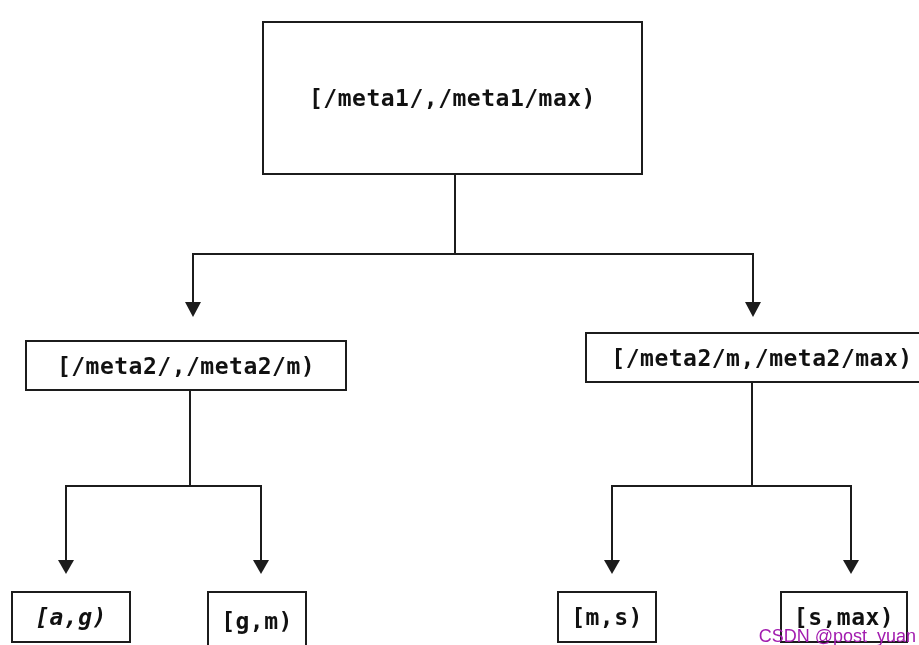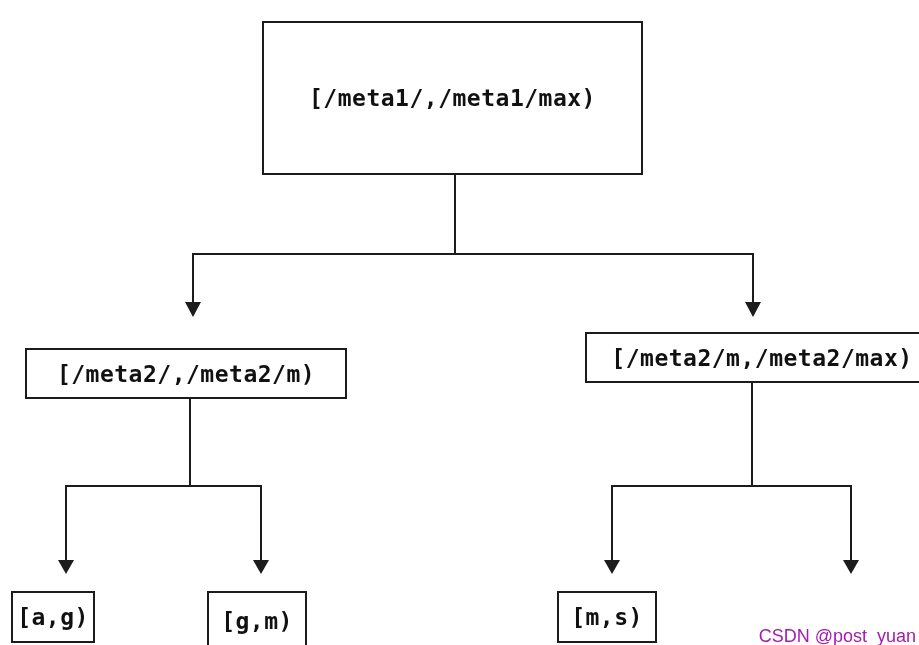--- a/index.html
+++ b/index.html
@@ -31,23 +31,23 @@
     display: flex;
     align-items: center;
     justify-content: center;
     font-size: 23px;
     font-weight: bold;
     color: #111111;
     letter-spacing: 0.5px;
     white-space: nowrap;
   }
   .node-root   { left: 262px; top: 13px;  width: 381px; height: 154px; }
-  .node-l2a    { left: 25px;  top: 340px; width: 322px; height: 51px; }
+  .node-l2a    { left: 25px;  top: 332px; width: 322px; height: 51px; }
   .node-l2b    { left: 585px; top: 324px; width: 354px; height: 51px; }
-  .node-l3a    { left: 11px;  top: 583px; width: 84px; height: 52px; }
+  .node-l3a    { left: 11px;  top: 583px; width: 120px; height: 52px; font-style: italic; }
   .node-l3b    { left: 207px; top: 583px; width: 100px; height: 60px; }
   .node-l3c    { left: 557px; top: 583px; width: 100px; height: 52px; justify-content: center; }
   .node-l3d    { left: 780px; top: 583px; width: 128px; height: 52px; }
   .watermark {
     position: absolute;
     right: 3px;
     bottom: 6px;
     font-family: "Liberation Sans", sans-serif;
     font-size: 18px;
     color: #a21caf;
@@ -104,16 +104,19 @@
   </div>
 
   <div class="node node-l3b">
     <span>[g,m)</span>
   </div>
 
   <div class="node node-l3c">
     <span>[m,s)</span>
   </div>
 
+  <div class="node node-l3d">
+    <span>[s,max)</span>
+  </div>
 
   <div class="watermark">CSDN @post_yuan</div>
 
 </div>
 
 </body></html>

